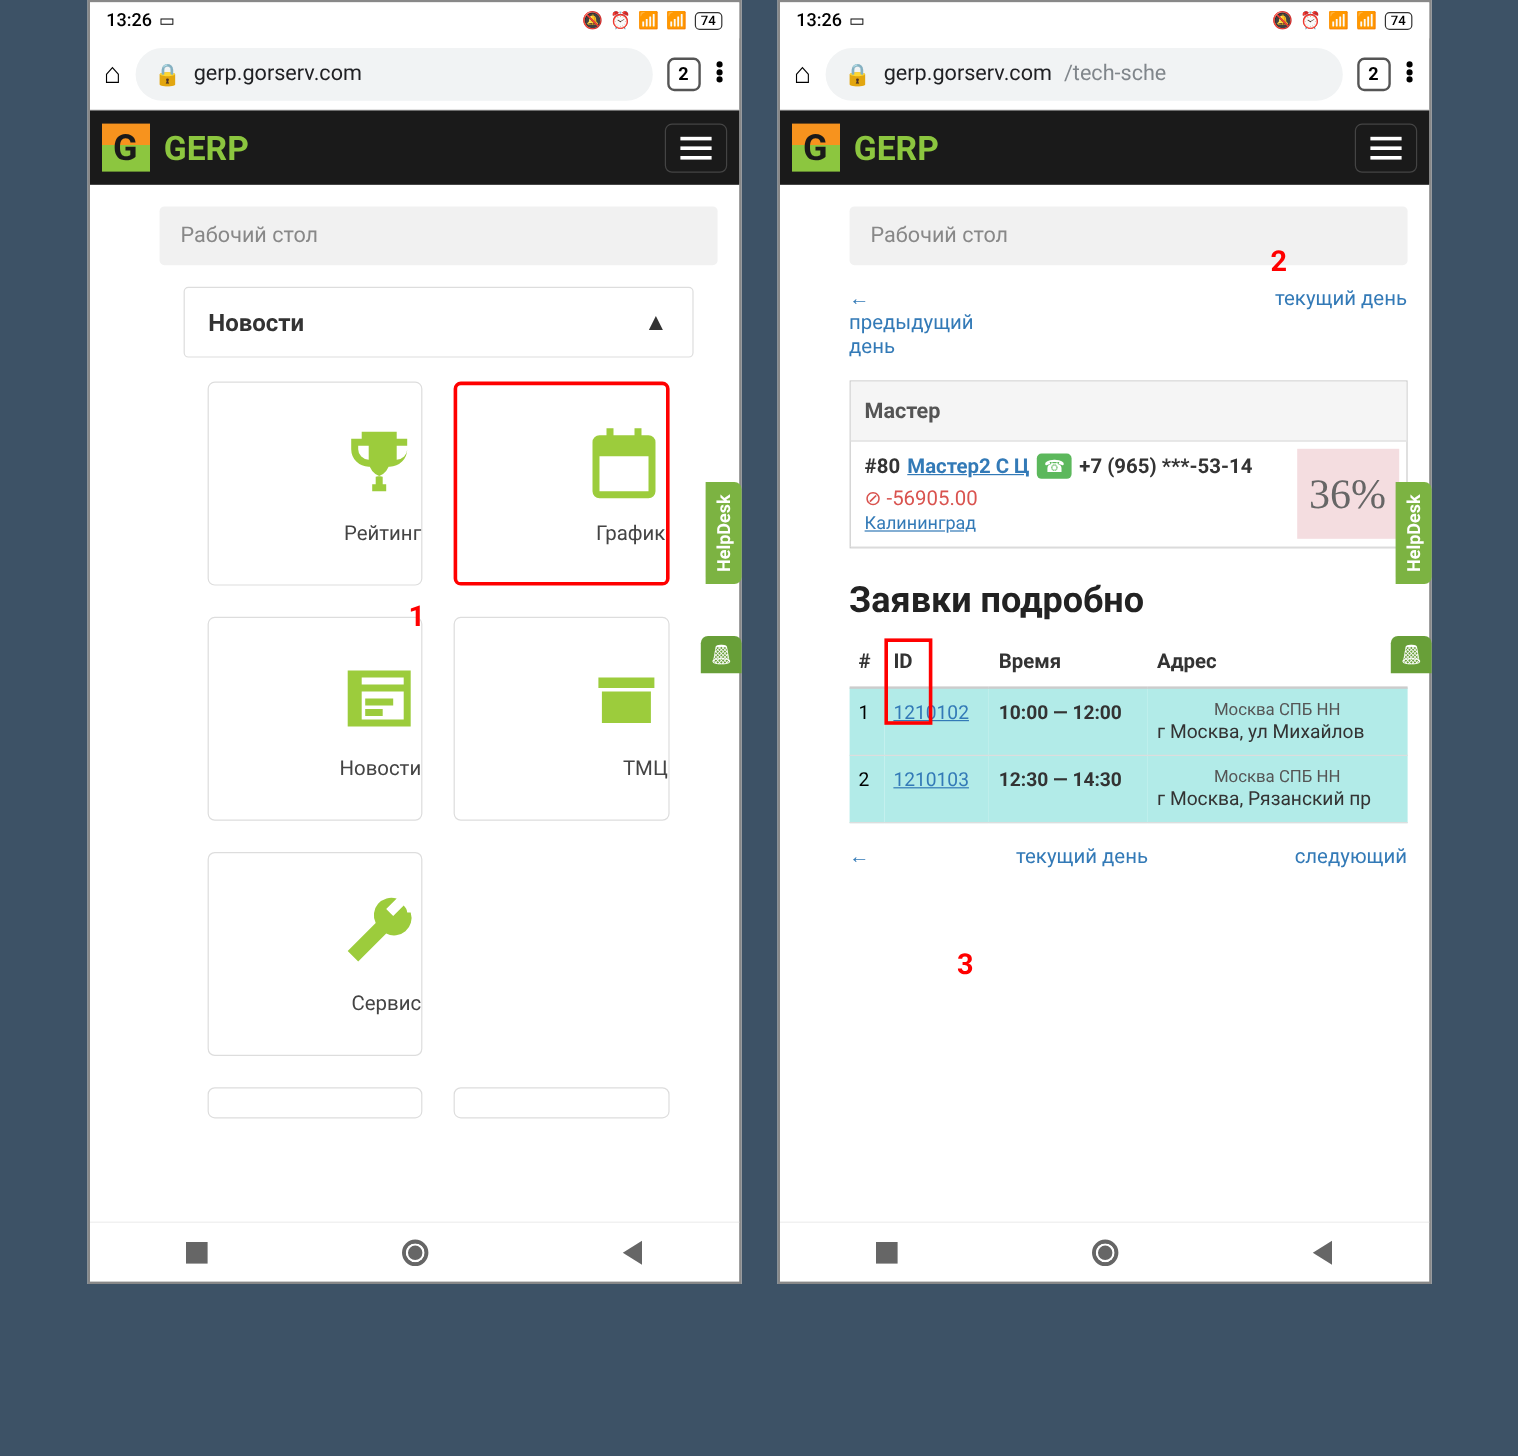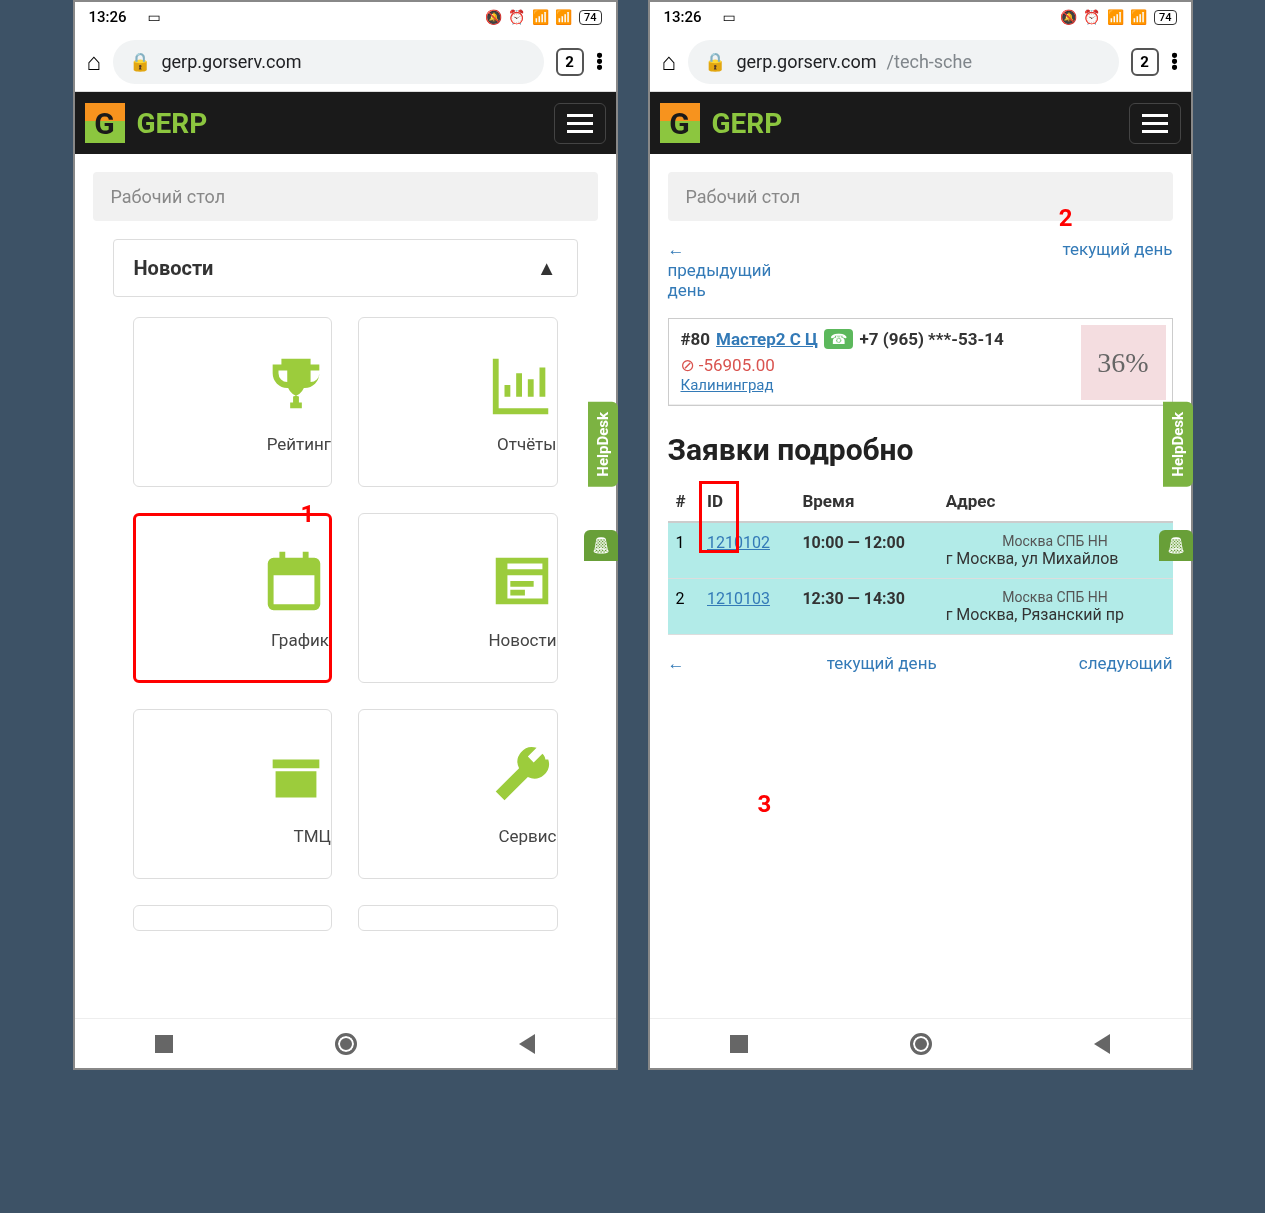--- a/index.html
+++ b/index.html
@@ -23,21 +23,21 @@
     .status-bar {
       height: 30px;
       background: #fff;
       display: flex;
       align-items: center;
       justify-content: space-between;
       padding: 0 14px;
       font-size: 15px;
       font-weight: 500;
     }
-    .status-left { display: flex; align-items: center; gap: 21px; }
+    .status-left { display: flex; align-items: center; gap: 6px; }
     .status-right { display: flex; align-items: center; gap: 6px; }
     .status-icon { font-size: 14px; }
     .battery-box { border: 1.5px solid #333; border-radius: 4px; padding: 0 4px; font-size: 11px; }
     .chrome-bar {
       height: 60px;
       display: flex;
       align-items: center;
       padding: 0 12px;
       gap: 12px;
       border-bottom: 1px solid #ddd;
@@ -90,21 +90,21 @@
     .logo-text { color: #8cc63f; font-size: 28px; font-weight: bold; }
     .hamburger {
       border: 1px solid #444;
       border-radius: 6px;
       padding: 10px 12px;
       display: flex;
       flex-direction: column;
       gap: 5px;
     }
     .hamburger span { width: 26px; height: 3px; background: #fff; display: block; }
-    .content { flex: 1; padding: 18px; overflow: hidden; position: relative; }
+    .content { flex: 1; padding: 18px; overflow: hidden; position: relative; margin-left: 40px; }
     .workspace-label {
       background: #f1f1f1;
       color: #888;
       padding: 14px 18px;
       border-radius: 4px;
       font-size: 18px;
     }
     .news-header {
       background: #fff;
       border: 1px solid #ddd;
@@ -205,21 +205,21 @@
     .phone-badge { background: #5cb85c; color: #fff; padding: 2px 6px; border-radius: 4px; font-size: 14px; }
     .master-phone { font-weight: bold; color: #333; }
     .master-balance { color: #d9534f; font-size: 17px; margin-top: 6px; display: flex; align-items: center; gap: 4px; }
     .master-city { color: #337ab7; font-size: 15px; margin-top: 6px; }
     .percent-badge {
       position: absolute;
       right: 6px; top: 6px;
       background: #f4dde0;
       width: 85px; height: 75px;
       display: flex; align-items: center; justify-content: center;
-      font-size: 28px; color: #666;
+      font-size: 35px; color: #666;
       font-family: Georgia, serif;
     }
     .section-title { font-size: 30px; font-weight: bold; margin: 26px 0 14px 0; color: #222; }
     .requests-table { width: 100%; border-collapse: collapse; }
     .requests-table th {
       text-align: left;
       padding: 10px 8px;
       border-bottom: 2px solid #ccc;
       font-size: 17px;
       color: #333;
@@ -299,26 +299,20 @@
       <span>▲</span>
     </div>
 
     <div class="tiles">
       <div class="tile">
         <svg viewBox="0 0 24 24">
             <path fill="#9ccc3c" d="M7 3h10v2h3v3a5 5 0 01-5 5h-.3a5 5 0 01-3.7 2.9V18h3v2H10v-2h3v-2.1A5 5 0 019.3 13H9a5 5 0 01-5-5V5h3V3zm0 4H6v1a3 3 0 003 3V7H7zm10 0v4a3 3 0 003-3V7h-3z"></path>
           </svg>
         <span class="tile-label">Рейтинг</span>
       </div>
-      <div class="tile">
-        <svg viewBox="0 0 24 24">
-            <path fill="none" stroke="#9ccc3c" stroke-width="2" d="M3 3v18h18M7 16v-4m4 4V8m4 8v-6m4 6V6"></path>
-          </svg>
-        <span class="tile-label">Отчёты</span>
-      </div>
       <div class="tile red-box">
         <svg viewBox="0 0 24 24">
             <path fill="#9ccc3c" d="M7 2v2H5a2 2 0 00-2 2v14a2 2 0 002 2h14a2 2 0 002-2V6a2 2 0 00-2-2h-2V2h-2v2H9V2H7zm-2 8h14v10H5V10z"></path>
           </svg>
         <span class="tile-label">График</span>
       </div>
       <div class="tile">
         <svg viewBox="0 0 24 24">
             <path fill="none" stroke="#9ccc3c" stroke-width="2" d="M4 5h16v14H4zM4 9h16M8 13h8M8 16h5M6 5v14"></path>
           </svg>
@@ -410,20 +404,21 @@
           <span>←</span><br>
           <span>предыдущий день</span>
         </a>
       </div>
       <div class="nav-col" style="text-align:center;">
         <a href="#">текущий день</a>
       </div>
     </div>
 
     <div class="master-panel">
+      <div class="master-header">Мастер</div>
       <div class="master-row">
         <div class="master-line1">
           <span class="master-num">#80</span>
           <a href="#" class="master-name">Мастер2 С Ц</a>
           <span class="phone-badge">☎</span>
           <span class="master-phone">+7 (965) ***-53-14</span>
         </div>
         <div class="master-balance">
           <span>⊘</span>
           <span>-56905.00</span>

